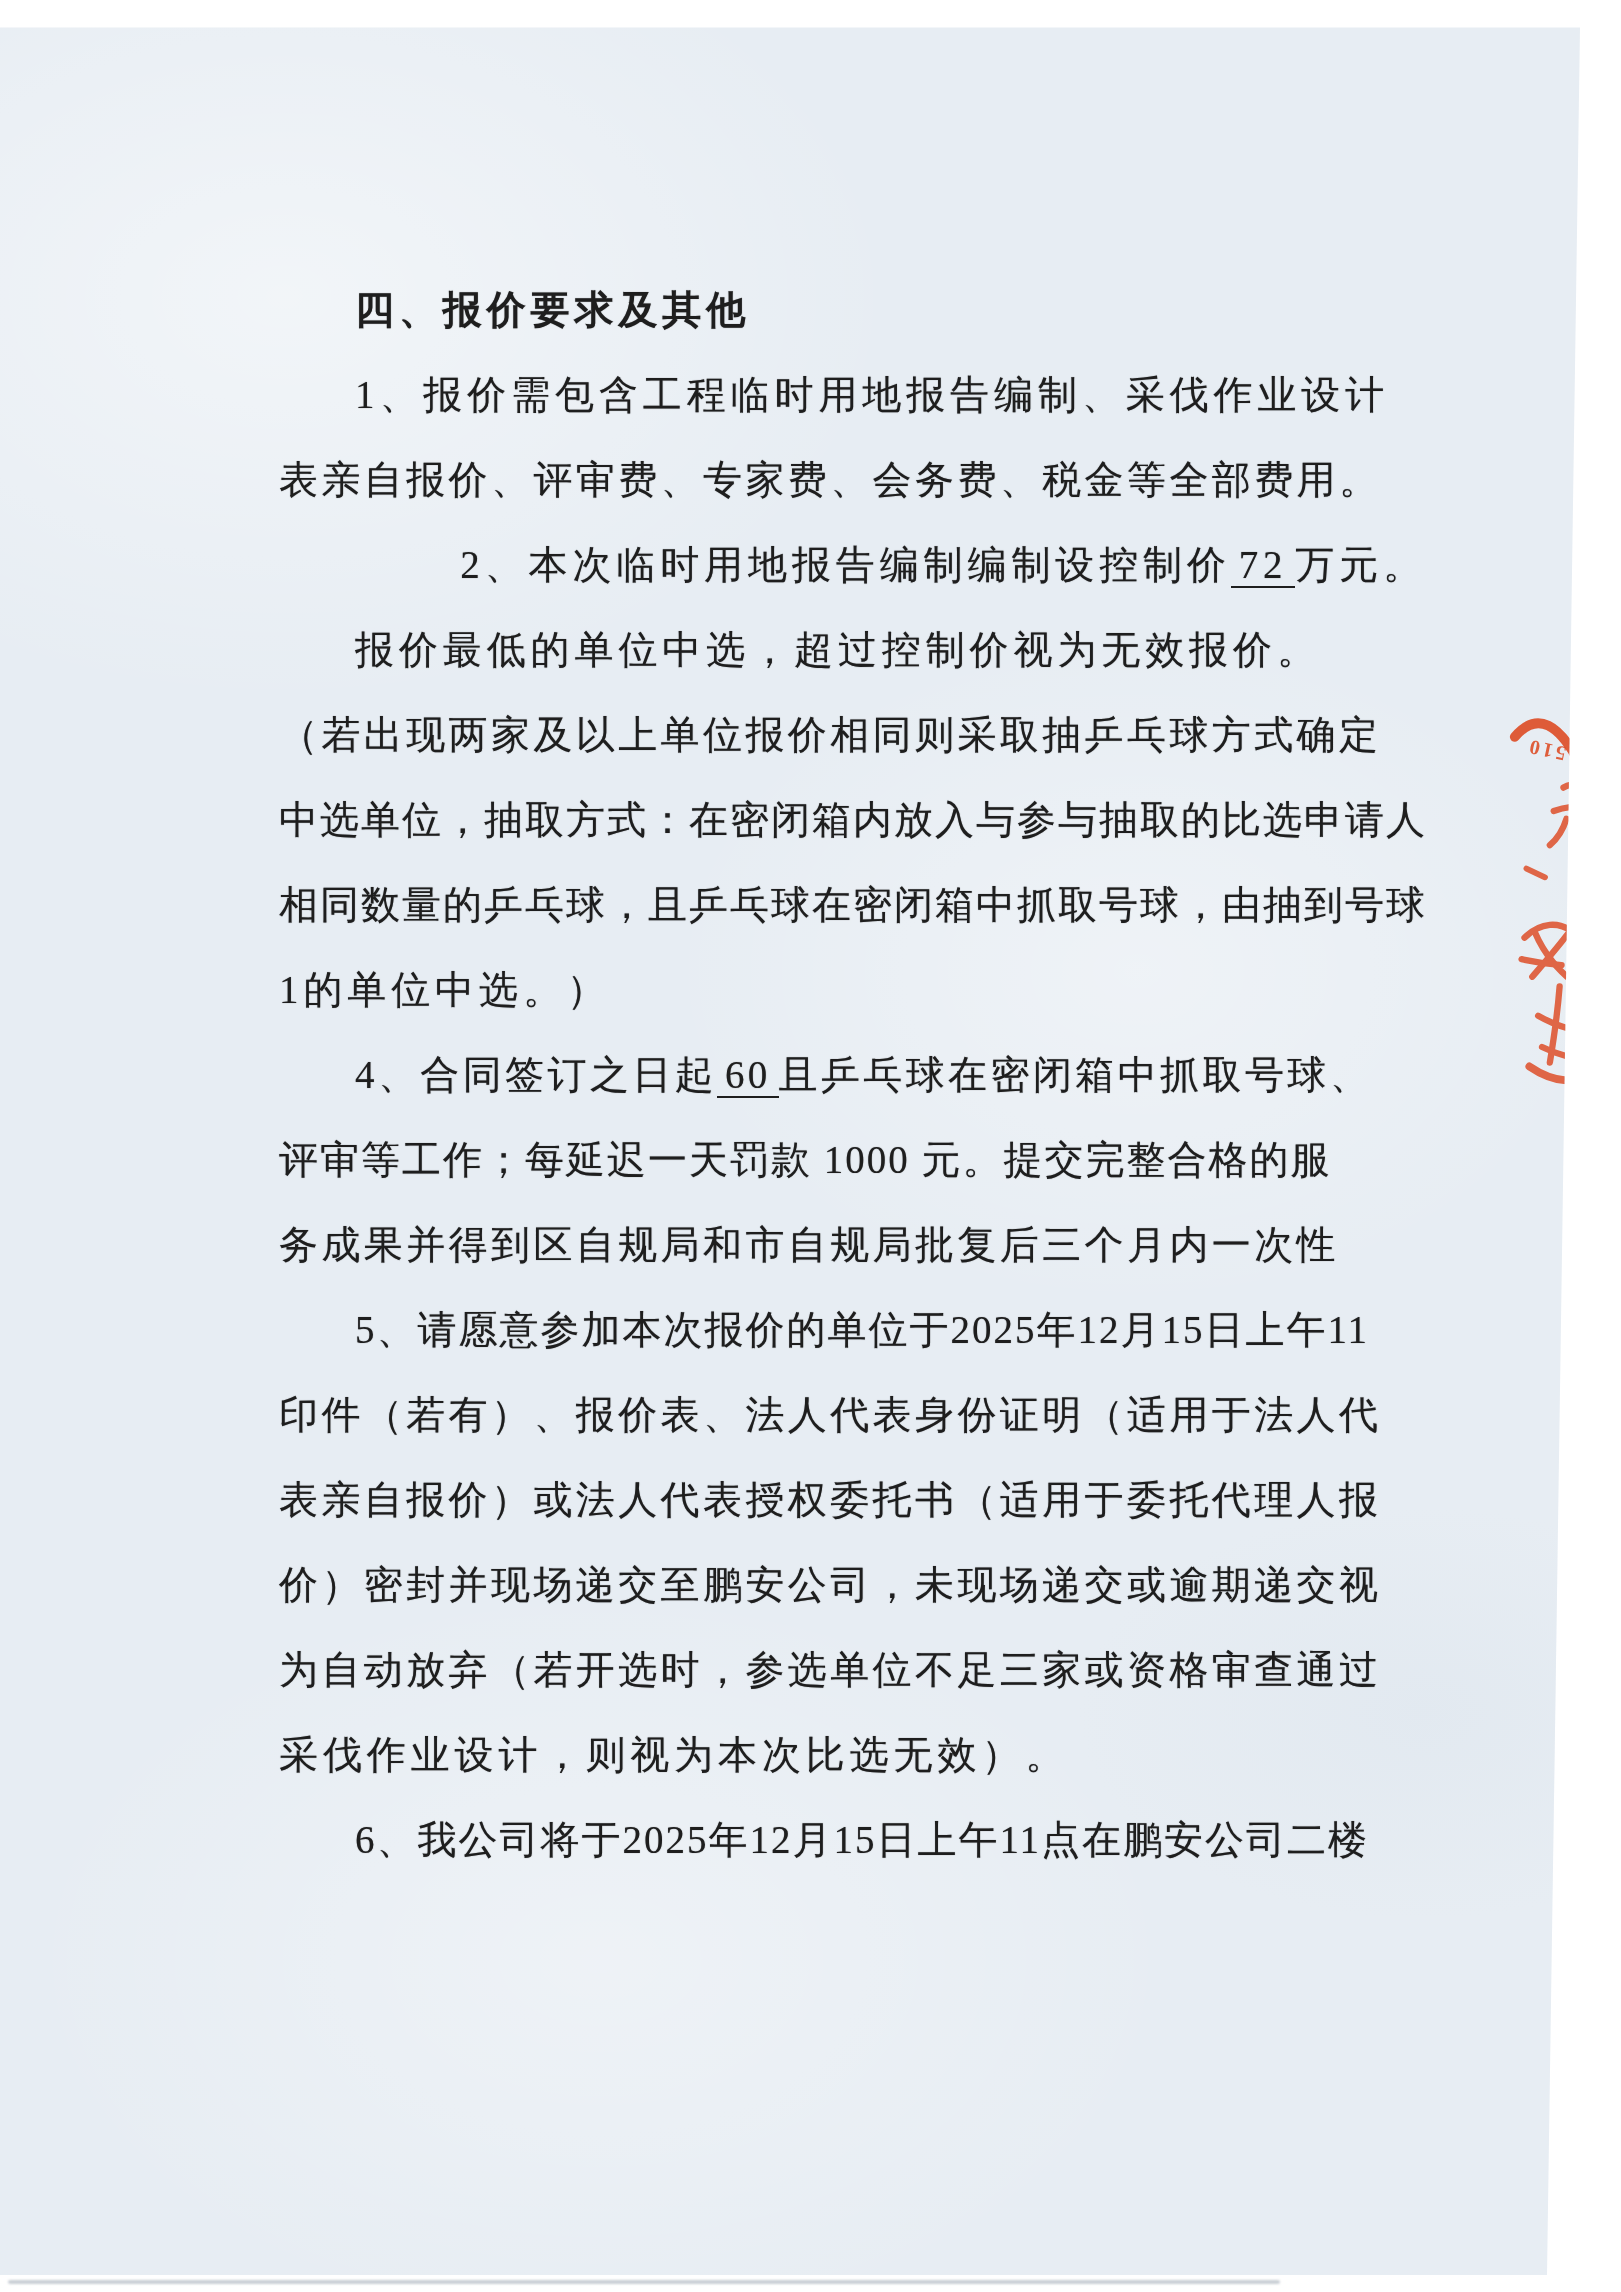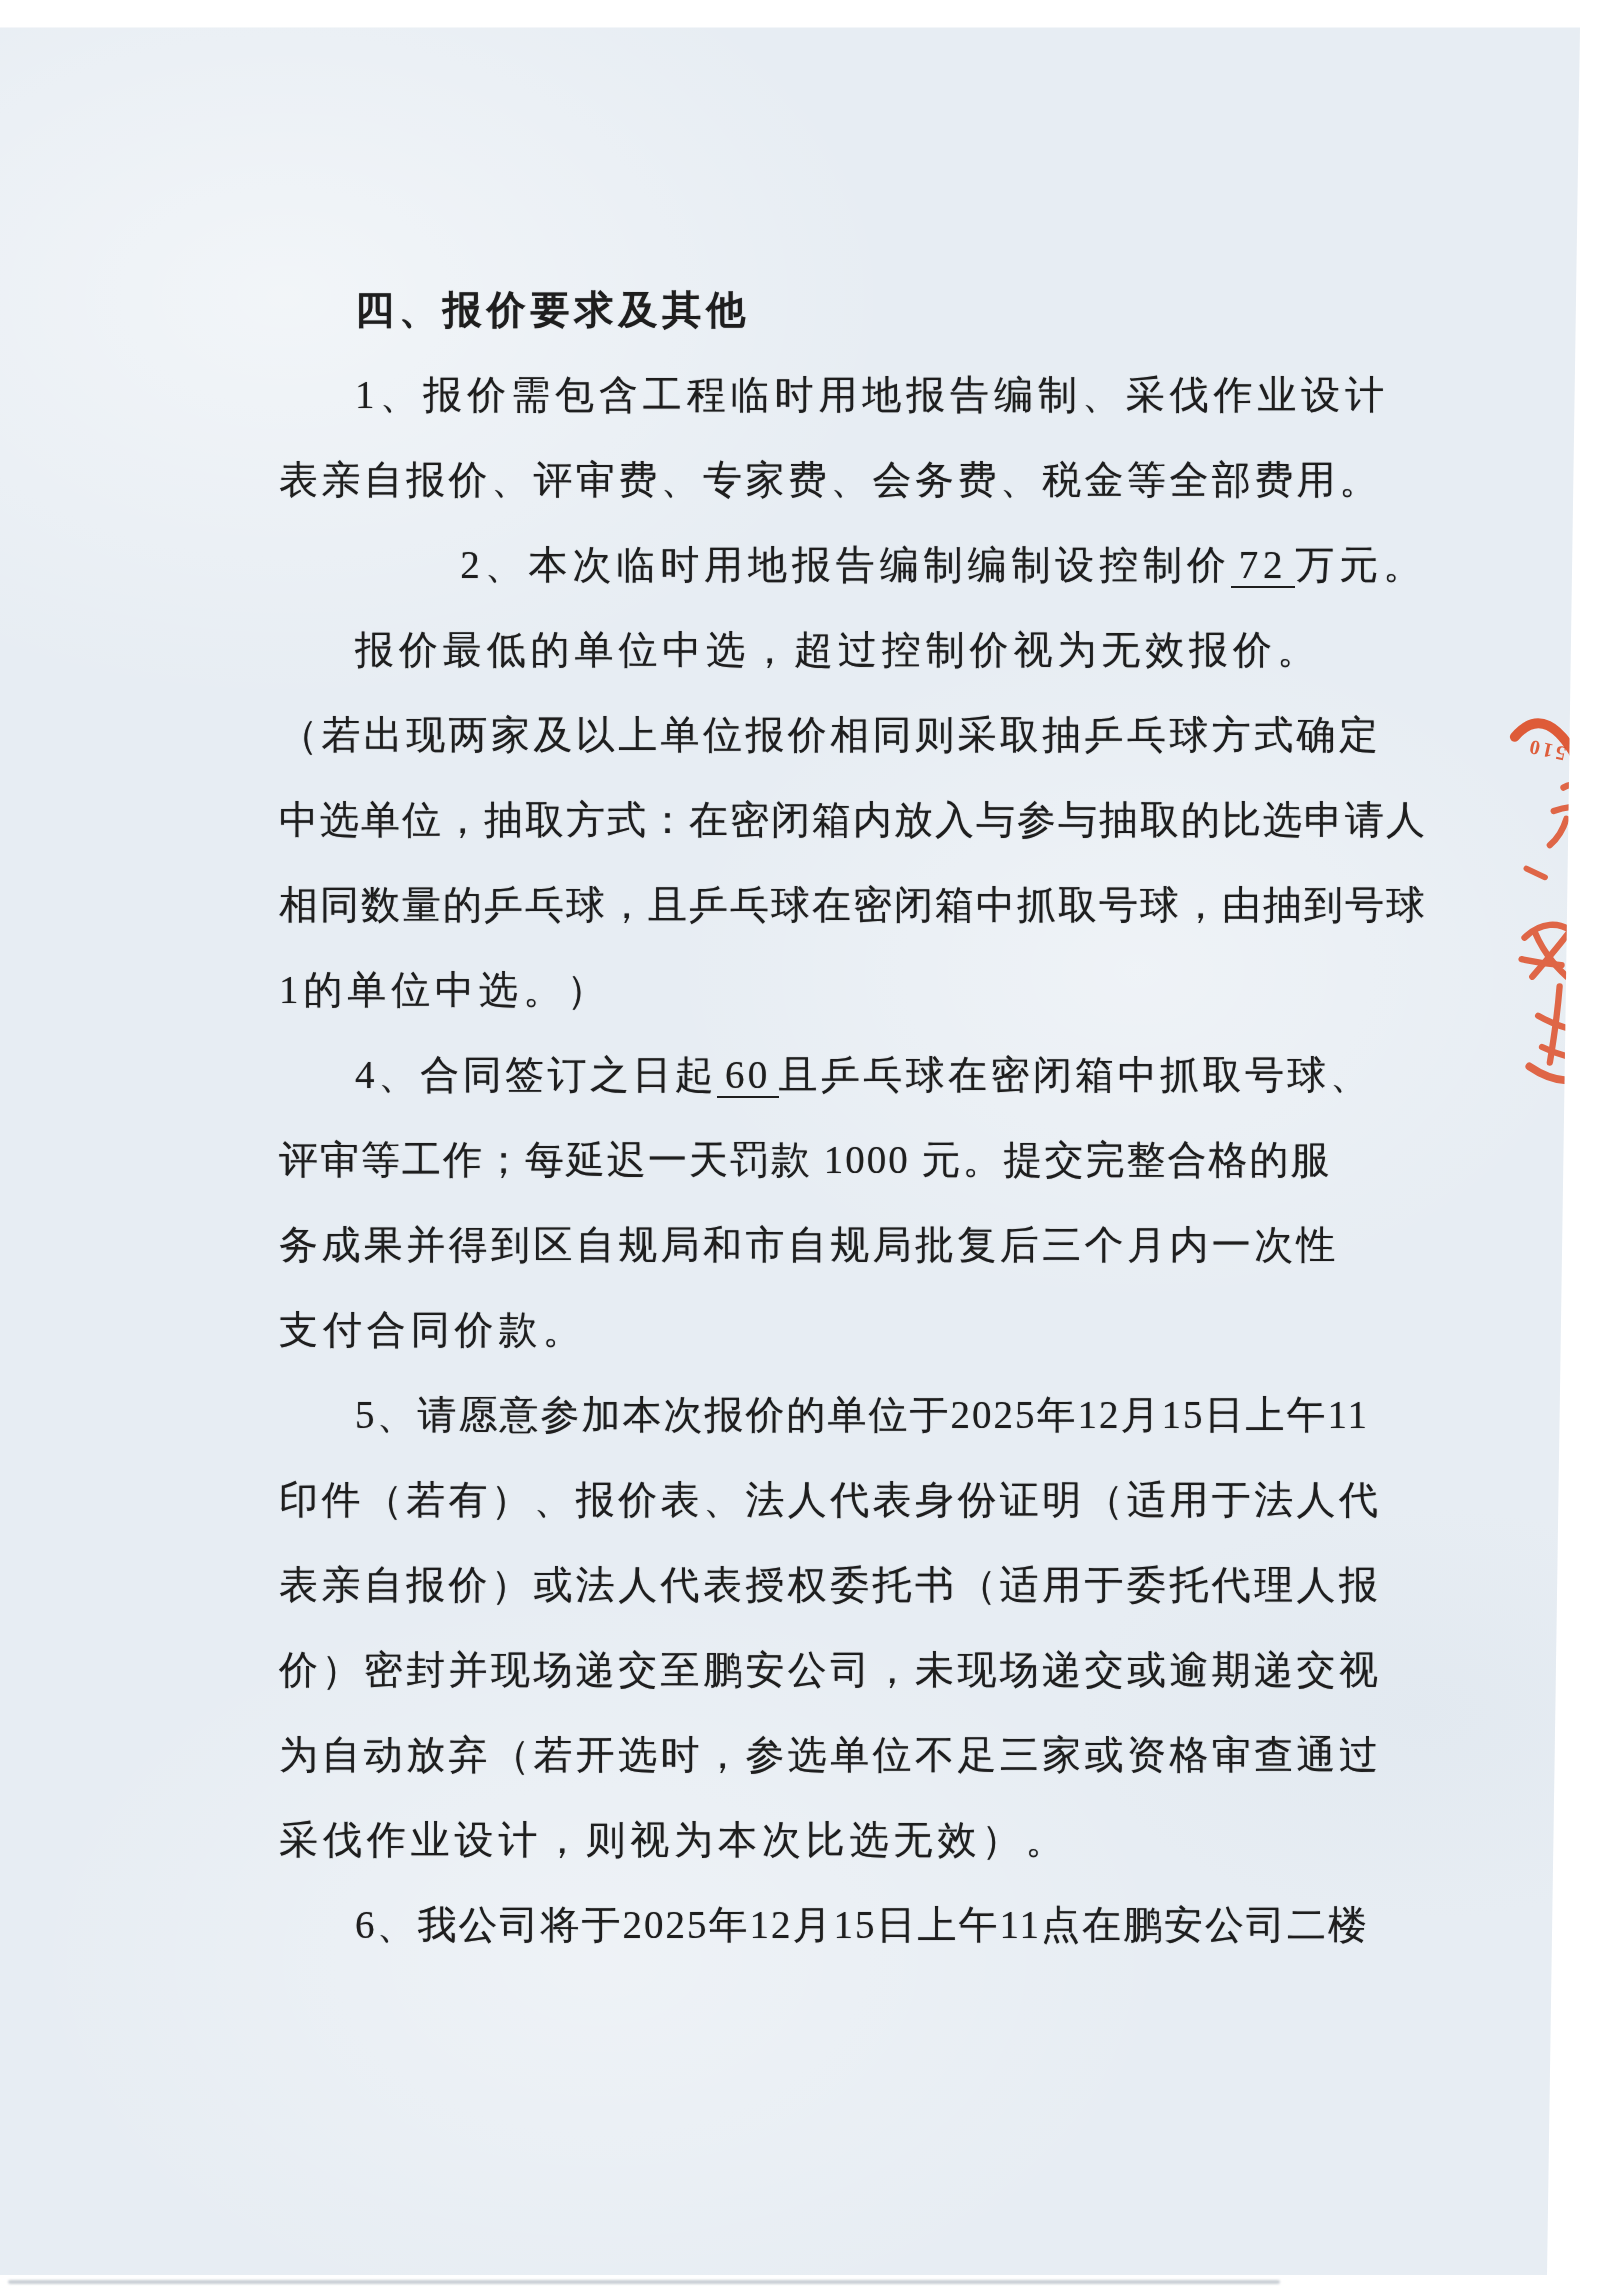--- a/index.html
+++ b/index.html
@@ -64,21 +64,20 @@
       <div class="line" style="letter-spacing: 3.4px;"><span>表亲自报价、评审费、专家费、会务费、税金等全部费用。</span></div>
       <div class="line indent" style="letter-spacing: 4.9px; text-align: right;"><span>2、本次临时用地报告编制编制设控制价</span><span class="u">72</span><span>万元。</span></div>
       <div class="line indent" style="letter-spacing: 4.9px;"><span>报价最低的单位中选，超过控制价视为无效报价。</span></div>
       <div class="line" style="letter-spacing: 3.4px;"><span>（若出现两家及以上单位报价相同则采取抽乒乓球方式确定</span></div>
       <div class="line" style="letter-spacing: 2px;"><span>中选单位，抽取方式：在密闭箱内放入与参与抽取的比选申请人</span></div>
       <div class="line" style="letter-spacing: 2px;"><span>相同数量的乒乓球，且乒乓球在密闭箱中抓取号球，由抽到号球</span></div>
       <div class="line" style="letter-spacing: 4.9px;"><span>1的单位中选。）</span></div>
       <div class="line indent" style="letter-spacing: 3.4px;"><span>4、合同签订之日起</span><span class="u">60</span><span>且乒乓球在密闭箱中抓取号球、</span></div>
       <div class="line" style="letter-spacing: 2px;"><span>评审等工作；每延迟一天罚款 1000 元。提交完整合格的服</span></div>
       <div class="line" style="letter-spacing: 3.4px;"><span>务成果并得到区自规局和市自规局批复后三个月内一次性</span></div>
-      <div class="line" style="letter-spacing: 4.9px;"><span>支付合同价款。</span></div>
       <div class="line indent" style="letter-spacing: 2px;"><span>5、请愿意参加本次报价的单位于2025年12月15日上午11</span></div>
       <div class="line" style="letter-spacing: 3.4px;"><span>印件（若有）、报价表、法人代表身份证明（适用于法人代</span></div>
       <div class="line" style="letter-spacing: 3.4px;"><span>表亲自报价）或法人代表授权委托书（适用于委托代理人报</span></div>
       <div class="line" style="letter-spacing: 3.4px;"><span>价）密封并现场递交至鹏安公司，未现场递交或逾期递交视</span></div>
       <div class="line" style="letter-spacing: 3.4px;"><span>为自动放弃（若开选时，参选单位不足三家或资格审查通过</span></div>
       <div class="line" style="letter-spacing: 4.9px;"><span>采伐作业设计，则视为本次比选无效）。</span></div>
       <div class="line indent" style="letter-spacing: 2px;"><span>6、我公司将于2025年12月15日上午11点在鹏安公司二楼</span></div>
     </div>
 
   <div class="stamp" style="color: rgb(221, 78, 40);">

